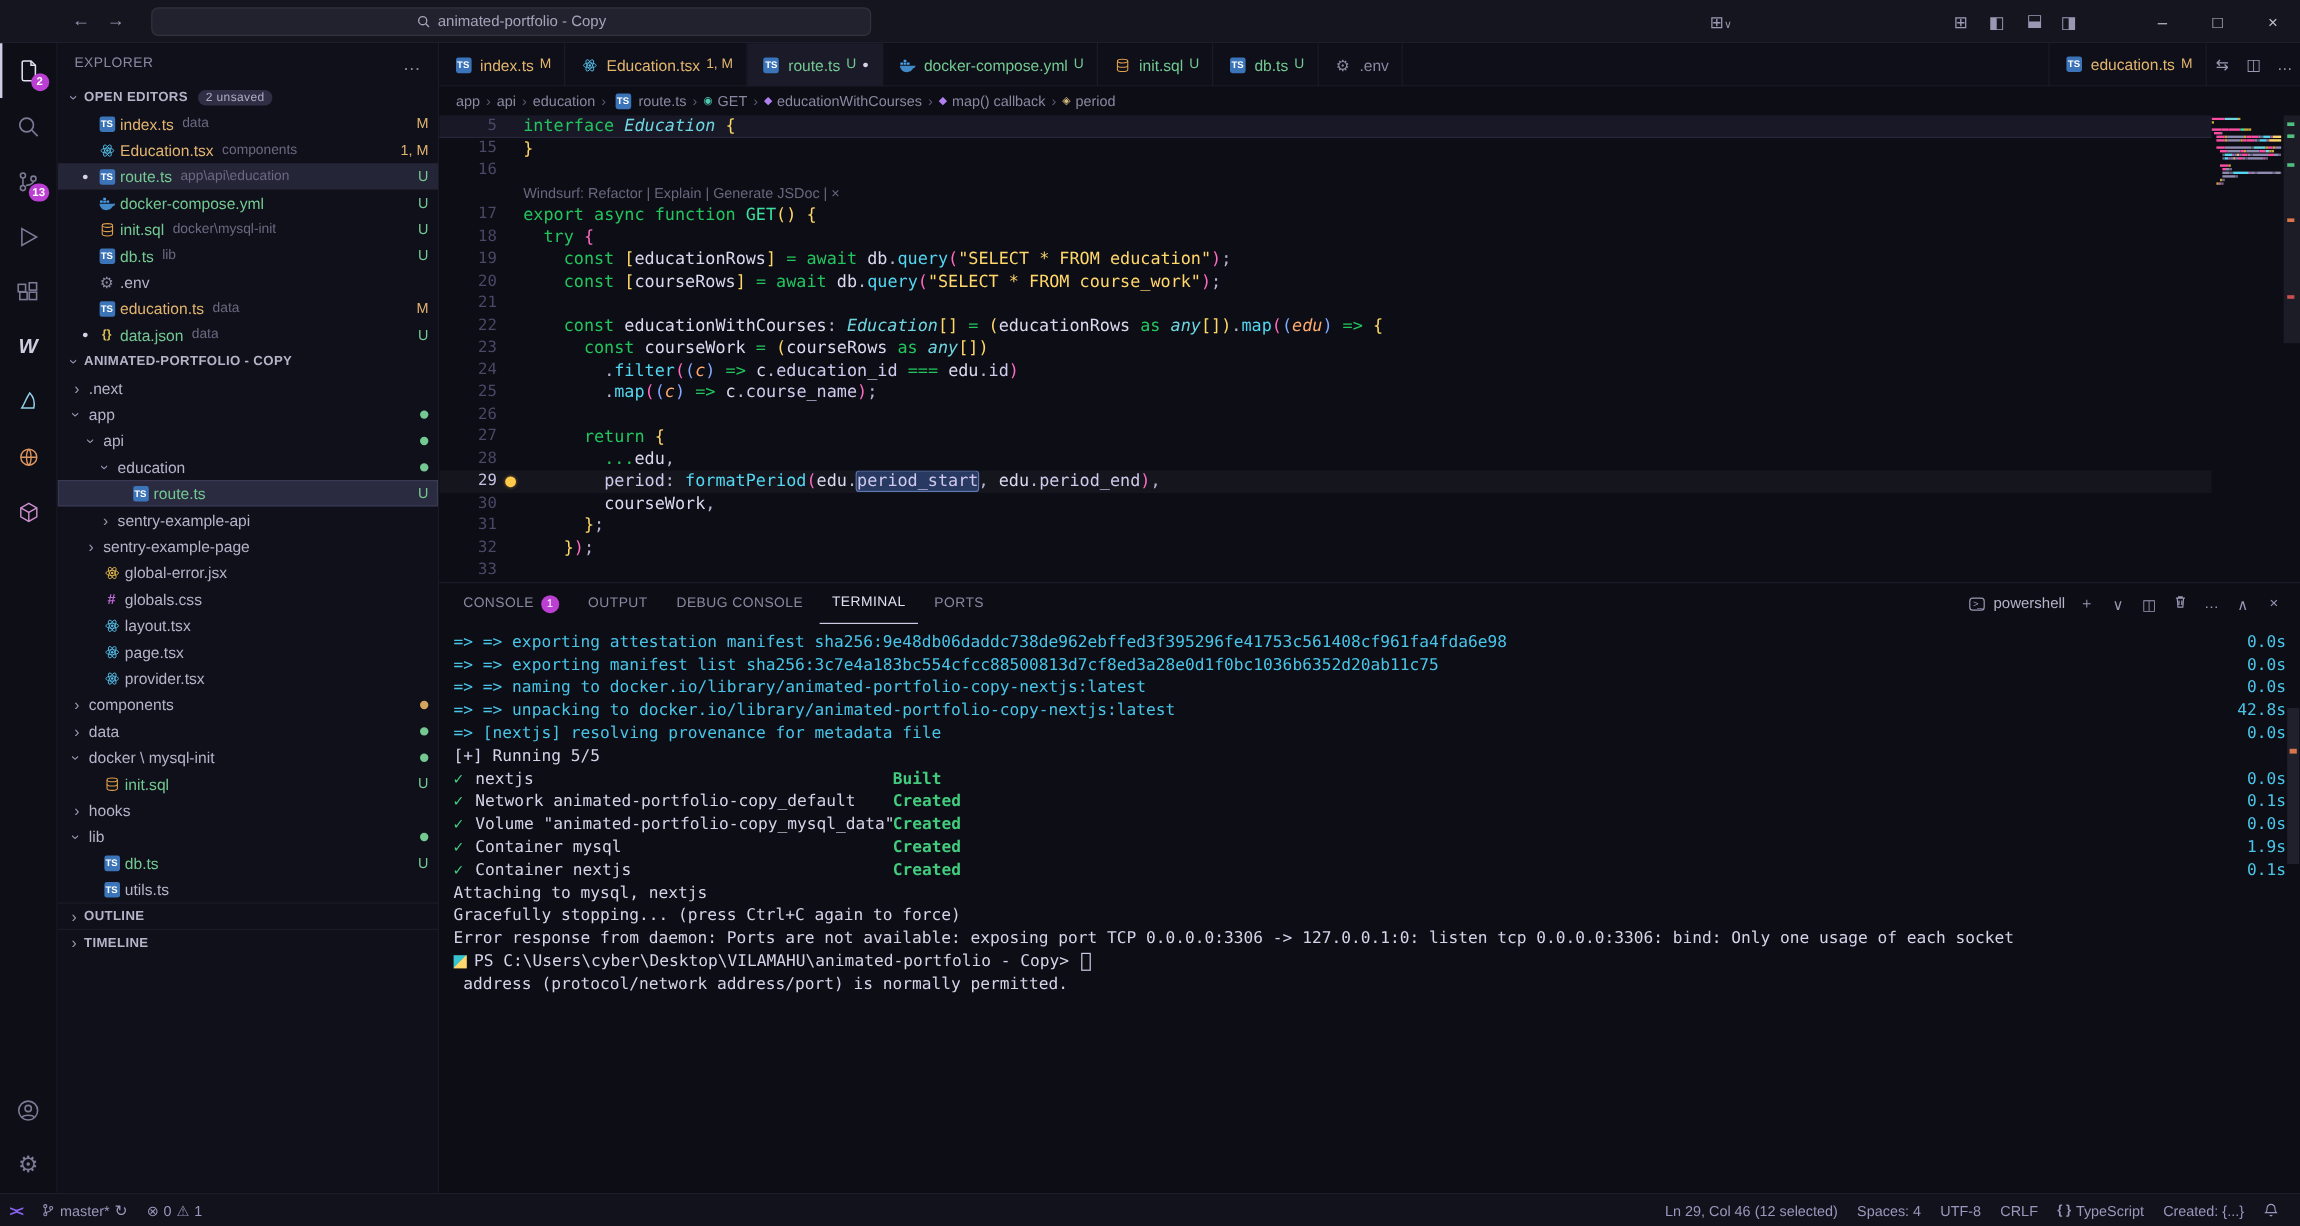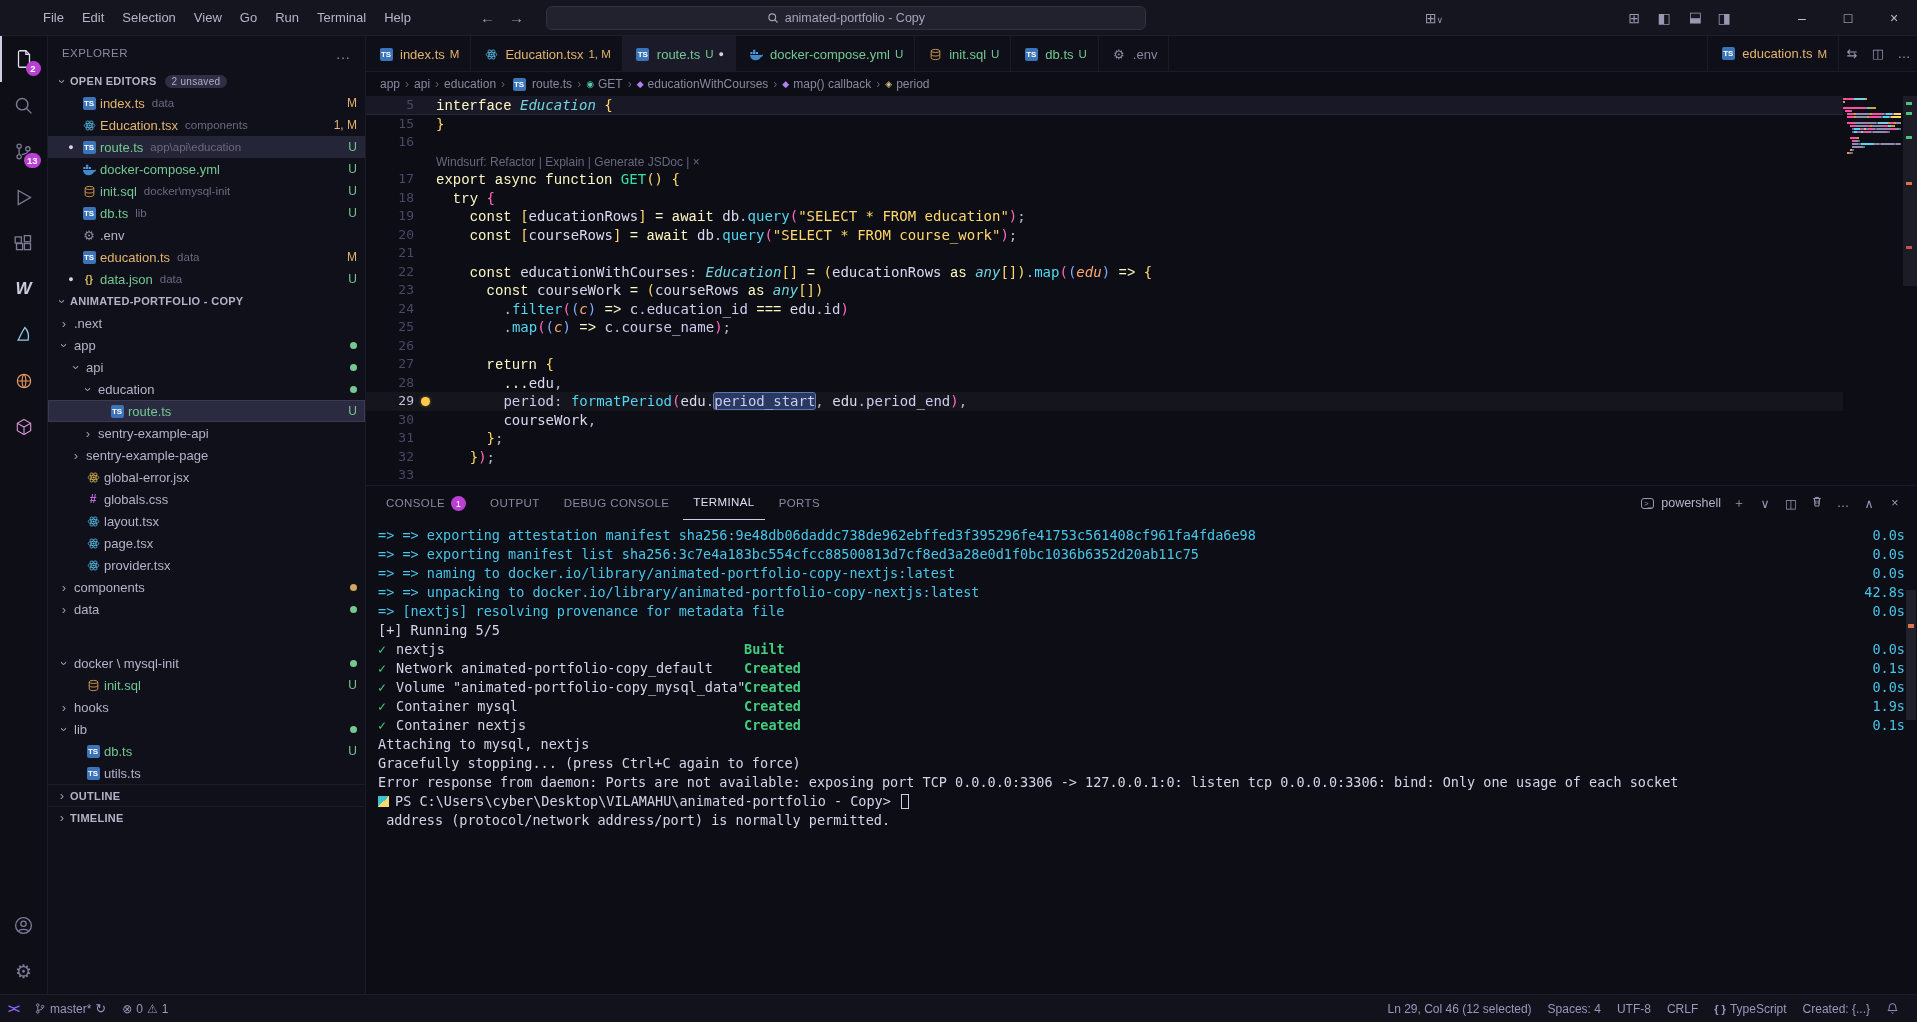--- a/index.html
+++ b/index.html
@@ -80,21 +80,21 @@
   .editor { position:relative; height:389px; overflow:hidden; }
   .code { position:absolute; left:0; top:0; right:74px; bottom:0; font-family:"DejaVu Sans Mono",monospace; font-size:14px; }
   .code-line { display:flex; height:18.5px; line-height:18.5px; white-space:pre; }
   .code-line.sticky { background:#181826; border-bottom:1px solid #26263a; }
   .code-line.cur { background:rgba(255,255,255,0.035); }
   .ln { width:48px; flex:none; text-align:right; color:#4a4866; font-size:13px; }
   .cur .ln { color:#c6c2e0; }
   .glyph { width:22px; flex:none; display:flex; align-items:center; justify-content:center; }
   .bulb { width:9px; height:9px; border-radius:50%; background:#ffc94a; box-shadow:0 0 3px #ffc94a88; }
   .codetext { flex:1; overflow:hidden; }
-  .tk-k  { color:#fef9c3;font-family:Liberation Mono, monospace; }
+  .tk-k  { color:#22c55e; }
   .tk-fn { color:#53d6f0; }
   .tk-fg { color:#3be0a0; }
   .tk-ty { color:#6fd6e0; font-style:italic; }
   .tk-s  { color:#ffd76a; }
   .tk-v  { color:#dcd8f0; }
   .tk-pa { color:#ffab70; font-style:italic; }
   .tk-pr { color:#cfc9ec; }
   .tk-p  { color:#b9b4d0; }
   .tk-py { color:#ffd866; }
   .tk-pm { color:#ff6ac1; }
@@ -142,30 +142,20 @@
   .sb-item { display:flex; align-items:center; gap:4px; padding:0 8px; height:100%; white-space:nowrap; }
   .remote-glyph { color:#8a63f2; font-weight:bold; letter-spacing:-2px; }
   .err-ic, .warn-ic { font-size:12px; }
   .sync { font-size:13px; }
   .braces { font-size:11px; font-weight:bold; }
 </style>
 </head>
 <body>
 
 <div class="title-bar">
-  <div class="menu-bar">
-      <div class="menu-item">File</div>
-      <div class="menu-item">Edit</div>
-      <div class="menu-item">Selection</div>
-      <div class="menu-item">View</div>
-      <div class="menu-item">Go</div>
-      <div class="menu-item">Run</div>
-      <div class="menu-item">Terminal</div>
-      <div class="menu-item">Help</div>
-    </div>
   <div class="nav-arrows">
     <span>←</span>
     <span>→</span>
   </div>
   <div class="search-box">
     <svg width="12" height="12" viewBox="0 0 16 16" fill="none" stroke="#a6a2ba" stroke-width="1.5">
         <circle cx="7" cy="7" r="4.5"></circle>
         <path d="M10.5 10.5L14 14"></path>
       </svg>
     <span>animated-portfolio - Copy</span>
@@ -460,21 +450,21 @@
         <div class="tree-row" style="padding-left: 8px;">
           <span class="tree-chev">›</span>
           <span class="tree-name">components</span>
           <span class="tree-dot dot-o"></span>
         </div>
         <div class="tree-row" style="padding-left: 8px;">
           <span class="tree-chev">›</span>
           <span class="tree-name">data</span>
           <span class="tree-dot dot-g"></span>
         </div>
-        <div class="tree-row" style="padding-left: 8px; margin-top: 32px;">
+        <div class="tree-row" style="padding-left: 8px;">
           <span class="tree-chev open">›</span>
           <span class="tree-name">docker \ mysql-init</span>
           <span class="tree-dot dot-g"></span>
         </div>
         <div class="tree-row" style="padding-left: 20px;">
           <span class="tree-chev"></span>
           <span class="fi">
             <svg viewBox="0 0 16 16" width="13" height="13" fill="none" stroke="#e0a049" stroke-width="1.1">
               <ellipse cx="8" cy="3.6" rx="5.3" ry="1.9"></ellipse>
               <path d="M2.7 3.6v8.8c0 1 2.4 1.9 5.3 1.9s5.3-.9 5.3-1.9V3.6"></path>

